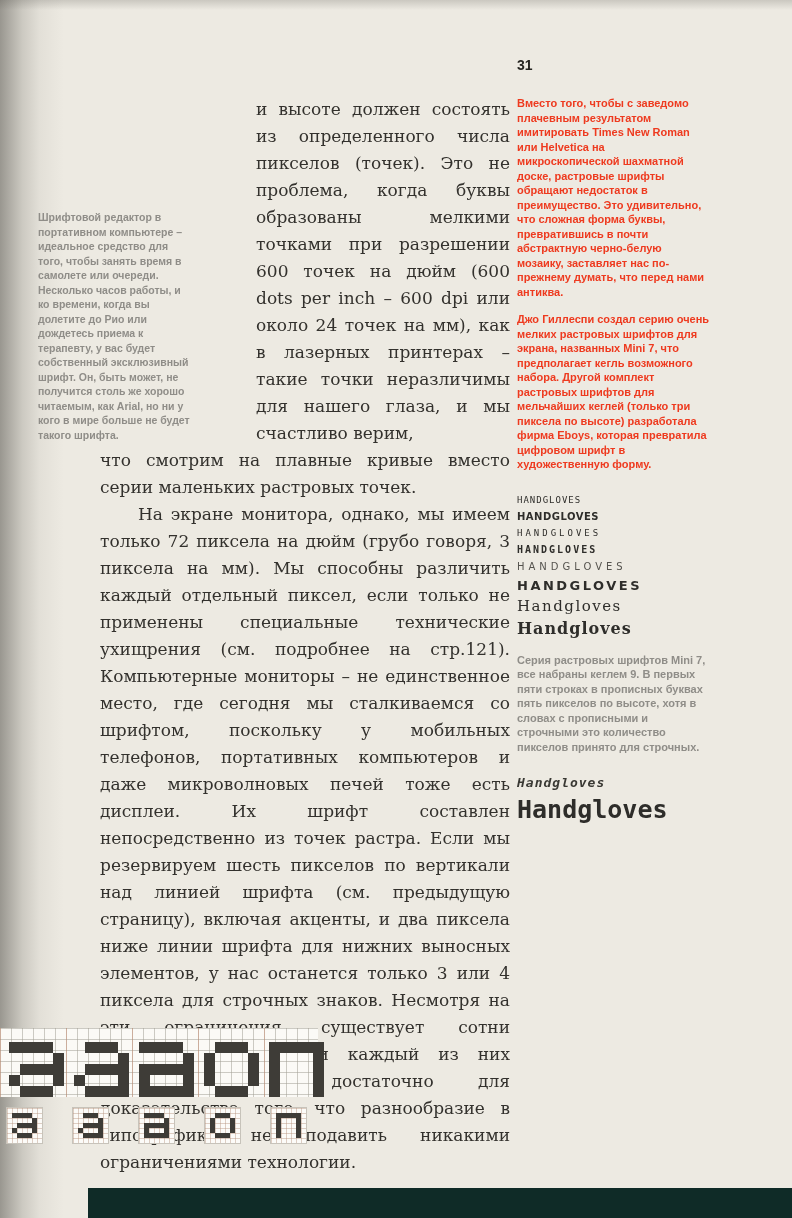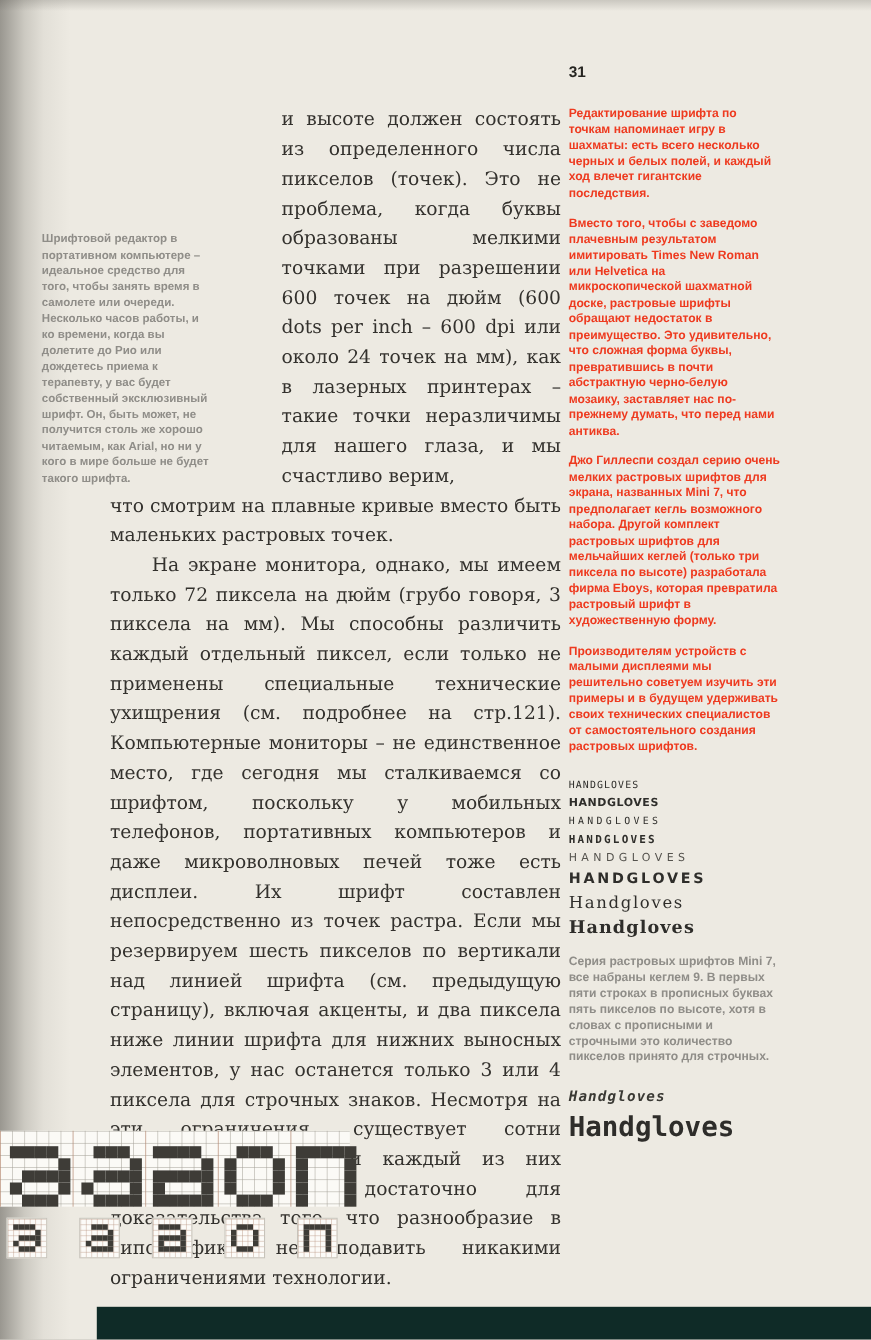--- a/index.html
+++ b/index.html
@@ -102,29 +102,27 @@
 
   <div class="edge-left"></div>
   <div class="edge-top"></div>
 
   <div class="page-num">31</div>
 
   <div class="margin-note">Шрифтовой редактор в портативном компьютере – идеальное средство для того, чтобы занять время в самолете или очереди. Несколько часов работы, и ко времени, когда вы долетите до Рио или дождетесь приема к терапевту, у вас будет собственный эксклюзивный шрифт. Он, быть может, не получится столь же хорошо читаемым, как Arial, но ни у кого в мире больше не будет такого шрифта.</div>
 
   <div class="main-col">
     <div class="wrap-block">и высоте должен состоять из определенного числа пикселов (точек). Это не проблема, когда буквы образованы мелкими точками при разрешении 600 точек на дюйм (600 dots per inch – 600 dpi или около 24 точек на мм), как в лазерных принтерах – такие точки неразличимы для нашего глаза, и мы счастливо верим,</div>
-    <div>что смотрим на плавные кривые вместо быть маленьких растровых точек.</div>
+    <div>что смотрим на плавные кривые вместо серии маленьких растровых точек.</div>
     <div class="indent">На экране монитора, однако, мы имеем только 72 пиксела на дюйм (грубо говоря, 3 пиксела на мм). Мы способны различить каждый отдельный пиксел, если только не применены специальные технические ухищрения (см. подробнее на стр.121). Компьютерные мониторы – не единственное место, где сегодня мы сталкиваемся со шрифтом, поскольку у мобильных телефонов, портативных компьютеров и даже микроволновых печей тоже есть дисплеи. Их шрифт составлен непосредственно из точек растра. Если мы резервируем шесть пикселов по вертикали над линией шрифта (см. предыдущую страницу), включая акценты, и два пиксела ниже линии шрифта для нижних выносных элементов, у нас останется только 3 или 4 пиксела для строчных знаков. Несмотря на эти ограничения, существует сотни растровых шрифтов, и каждый из них уникален. Этого достаточно для доказательства того, что разнообразие в типографике не подавить никакими ограничениями технологии.</div>
   </div>
 
   <div class="red-col">
-    <div class="red-para">Редактирование шрифта по точкам напоминает игру в шахматы: есть всего несколько черных и белых полей, и каждый ход влечет гигантские последствия.</div>
     <div class="red-para">Вместо того, чтобы с заведомо плачевным результатом имитировать Times New Roman или Helvetica на микроскопической шахматной доске, растровые шрифты обращают недостаток в преимущество. Это удивительно, что сложная форма буквы, превратившись в почти абстрактную черно-белую мозаику, заставляет нас по-прежнему думать, что перед нами антиква.</div>
-    <div class="red-para">Джо Гиллеспи создал серию очень мелких растровых шрифтов для экрана, названных Mini 7, что предполагает кегль возможного набора. Другой комплект растровых шрифтов для мельчайших кеглей (только три пиксела по высоте) разработала фирма Eboys, которая превратила растровый шрифт в художественную форму.</div>
-    <div class="red-para">Производителям устройств с малыми дисплеями мы решительно советуем изучить эти примеры и в будущем удерживать своих технических специалистов от самостоятельного создания растровых шрифтов.</div>
+    <div class="red-para">Джо Гиллеспи создал серию очень мелких растровых шрифтов для экрана, названных Mini 7, что предполагает кегль возможного набора. Другой комплект растровых шрифтов для мельчайших кеглей (только три пиксела по высоте) разработала фирма Eboys, которая превратила цифровом шрифт в художественную форму.</div>
 
     <div class="hg-block">
       <div class="hg-line-1">HANDGLOVES</div>
       <div class="hg-line-2">HANDGLOVES</div>
       <div class="hg-line-3">HANDGLOVES</div>
       <div class="hg-line-4">HANDGLOVES</div>
       <div class="hg-line-5">HANDGLOVES</div>
       <div class="hg-line-6">HANDGLOVES</div>
       <div class="hg-line-7">Handgloves</div>
       <div class="hg-line-8">Handgloves</div>

